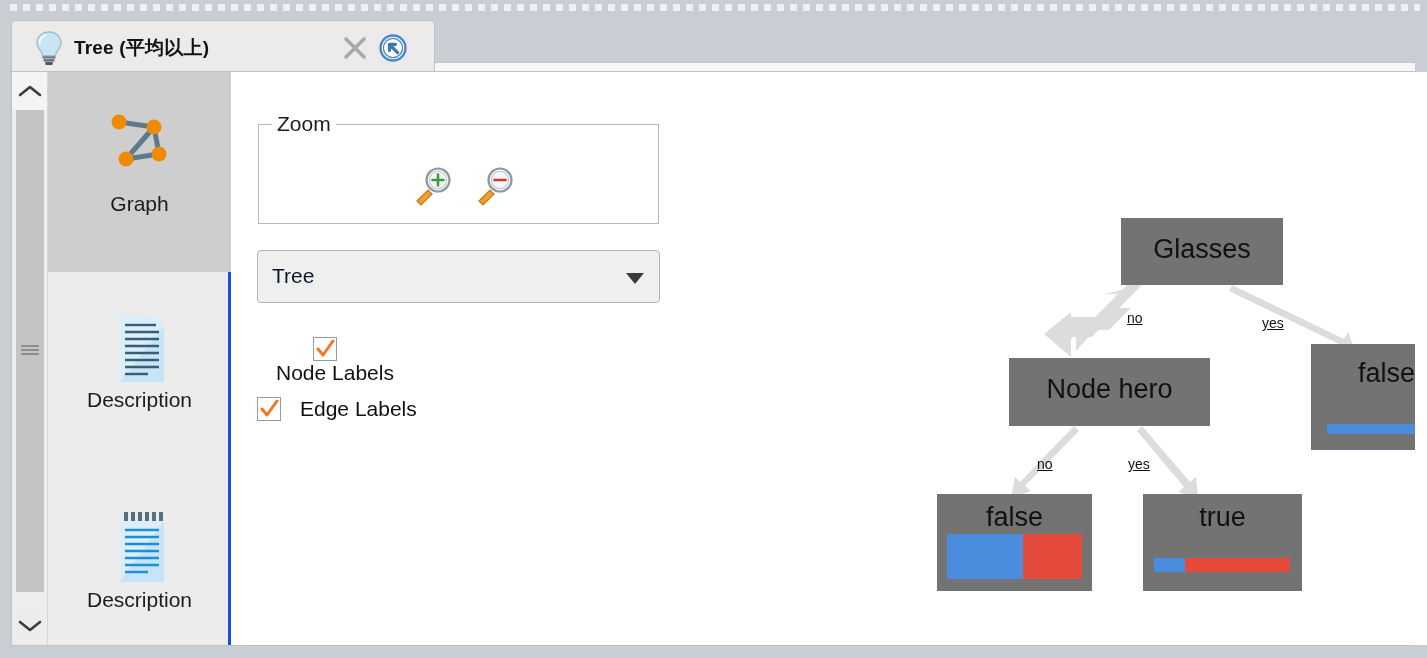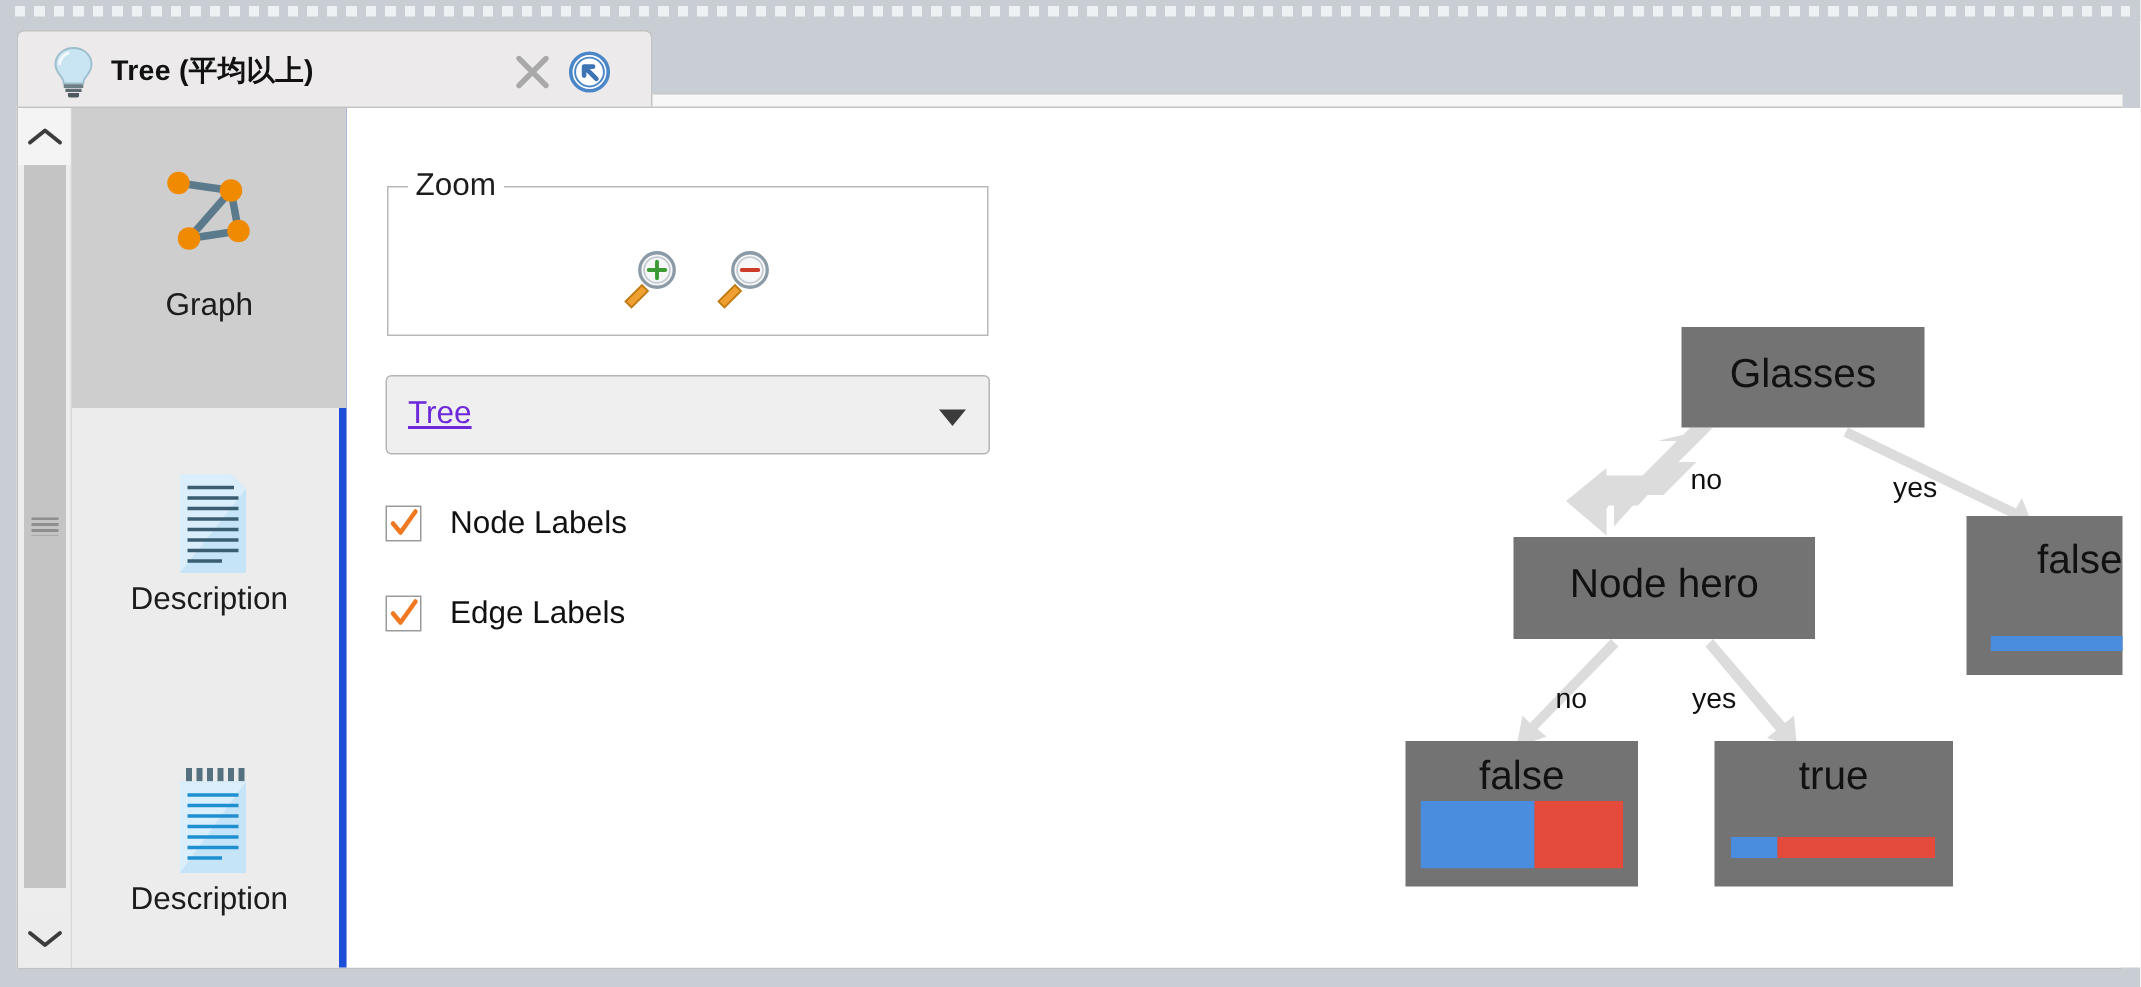--- a/index.html
+++ b/index.html
@@ -125,21 +125,21 @@
   .chev {
     position: absolute; left: 50%; top: 50%;
     transform: translate(-50%,-50%);
   }
 
   
   #icon-sidebar {
     position: absolute; left: 36px; top: 0px;
     width: 183px; height: 573px;
     background: #ececec;
-    border-right: 5px solid #1d4ed8;
+    border-right: 3px solid #1d4ed8;
     box-sizing: border-box;
   }
   .side-item {
     position: relative;
     width: 183px; height: 200px;
     display: flex;
     flex-direction: column;
     align-items: center;
     justify-content: flex-start;
     cursor: pointer;
@@ -198,39 +198,39 @@
     left: 25px; top: 178px;
     width: 403px; height: 53px;
     background: #efefef;
     border: 1px solid #b5b5b5;
     border-radius: 4px;
     box-sizing: border-box;
     cursor: pointer;
   }
   #layout-combo-value {
     position: absolute; left: 14px; top: 13px;
-    font-size: 21px; color: #6d28d9; text-decoration: underline;
+    font-size: 21px; color: #0f172a;
   }
   #layout-combo-arrow {
     position: absolute; right: 15px; top: 22px;
     width: 0; height: 0;
     border-left: 9px solid transparent;
     border-right: 9px solid transparent;
     border-top: 11px solid #3b3b3b;
   }
 
   
   .check-row {
     position: absolute;
     left: 25px;
     display: flex;
     align-items: center;
     cursor: pointer;
   }
-  #check-node-labels { top: 265px; }
+  #check-node-labels { top: 265px; flex-direction: column; }
   #check-edge-labels { top: 325px; }
   .check-box {
     width: 24px; height: 24px;
     border: 1px solid #9b9b9b;
     background: #fff;
     position: relative;
     box-sizing: border-box;
   }
   .check-box svg { position: absolute; left: 1px; top: 1px; }
   .check-label {
@@ -264,23 +264,24 @@
   .dist-bar {
     position: absolute;
     display: flex;
     overflow: hidden;
   }
   .dist-bar .seg-blue { background: #4a8cde; height: 100%; }
   .dist-bar .seg-red  { background: #e54b3c; height: 100%; }
 
   .edge-label {
     position: absolute;
-    font-size: 19px;
+    font-size: 14px;
     color: #111;
     white-space: nowrap;
+    text-decoration: underline;
   }
 </style>
 </head>
 <body>
 
 <div id="app-frame">
 
   <div id="drag-strip">
     <div class="dots"></div>
   </div>

